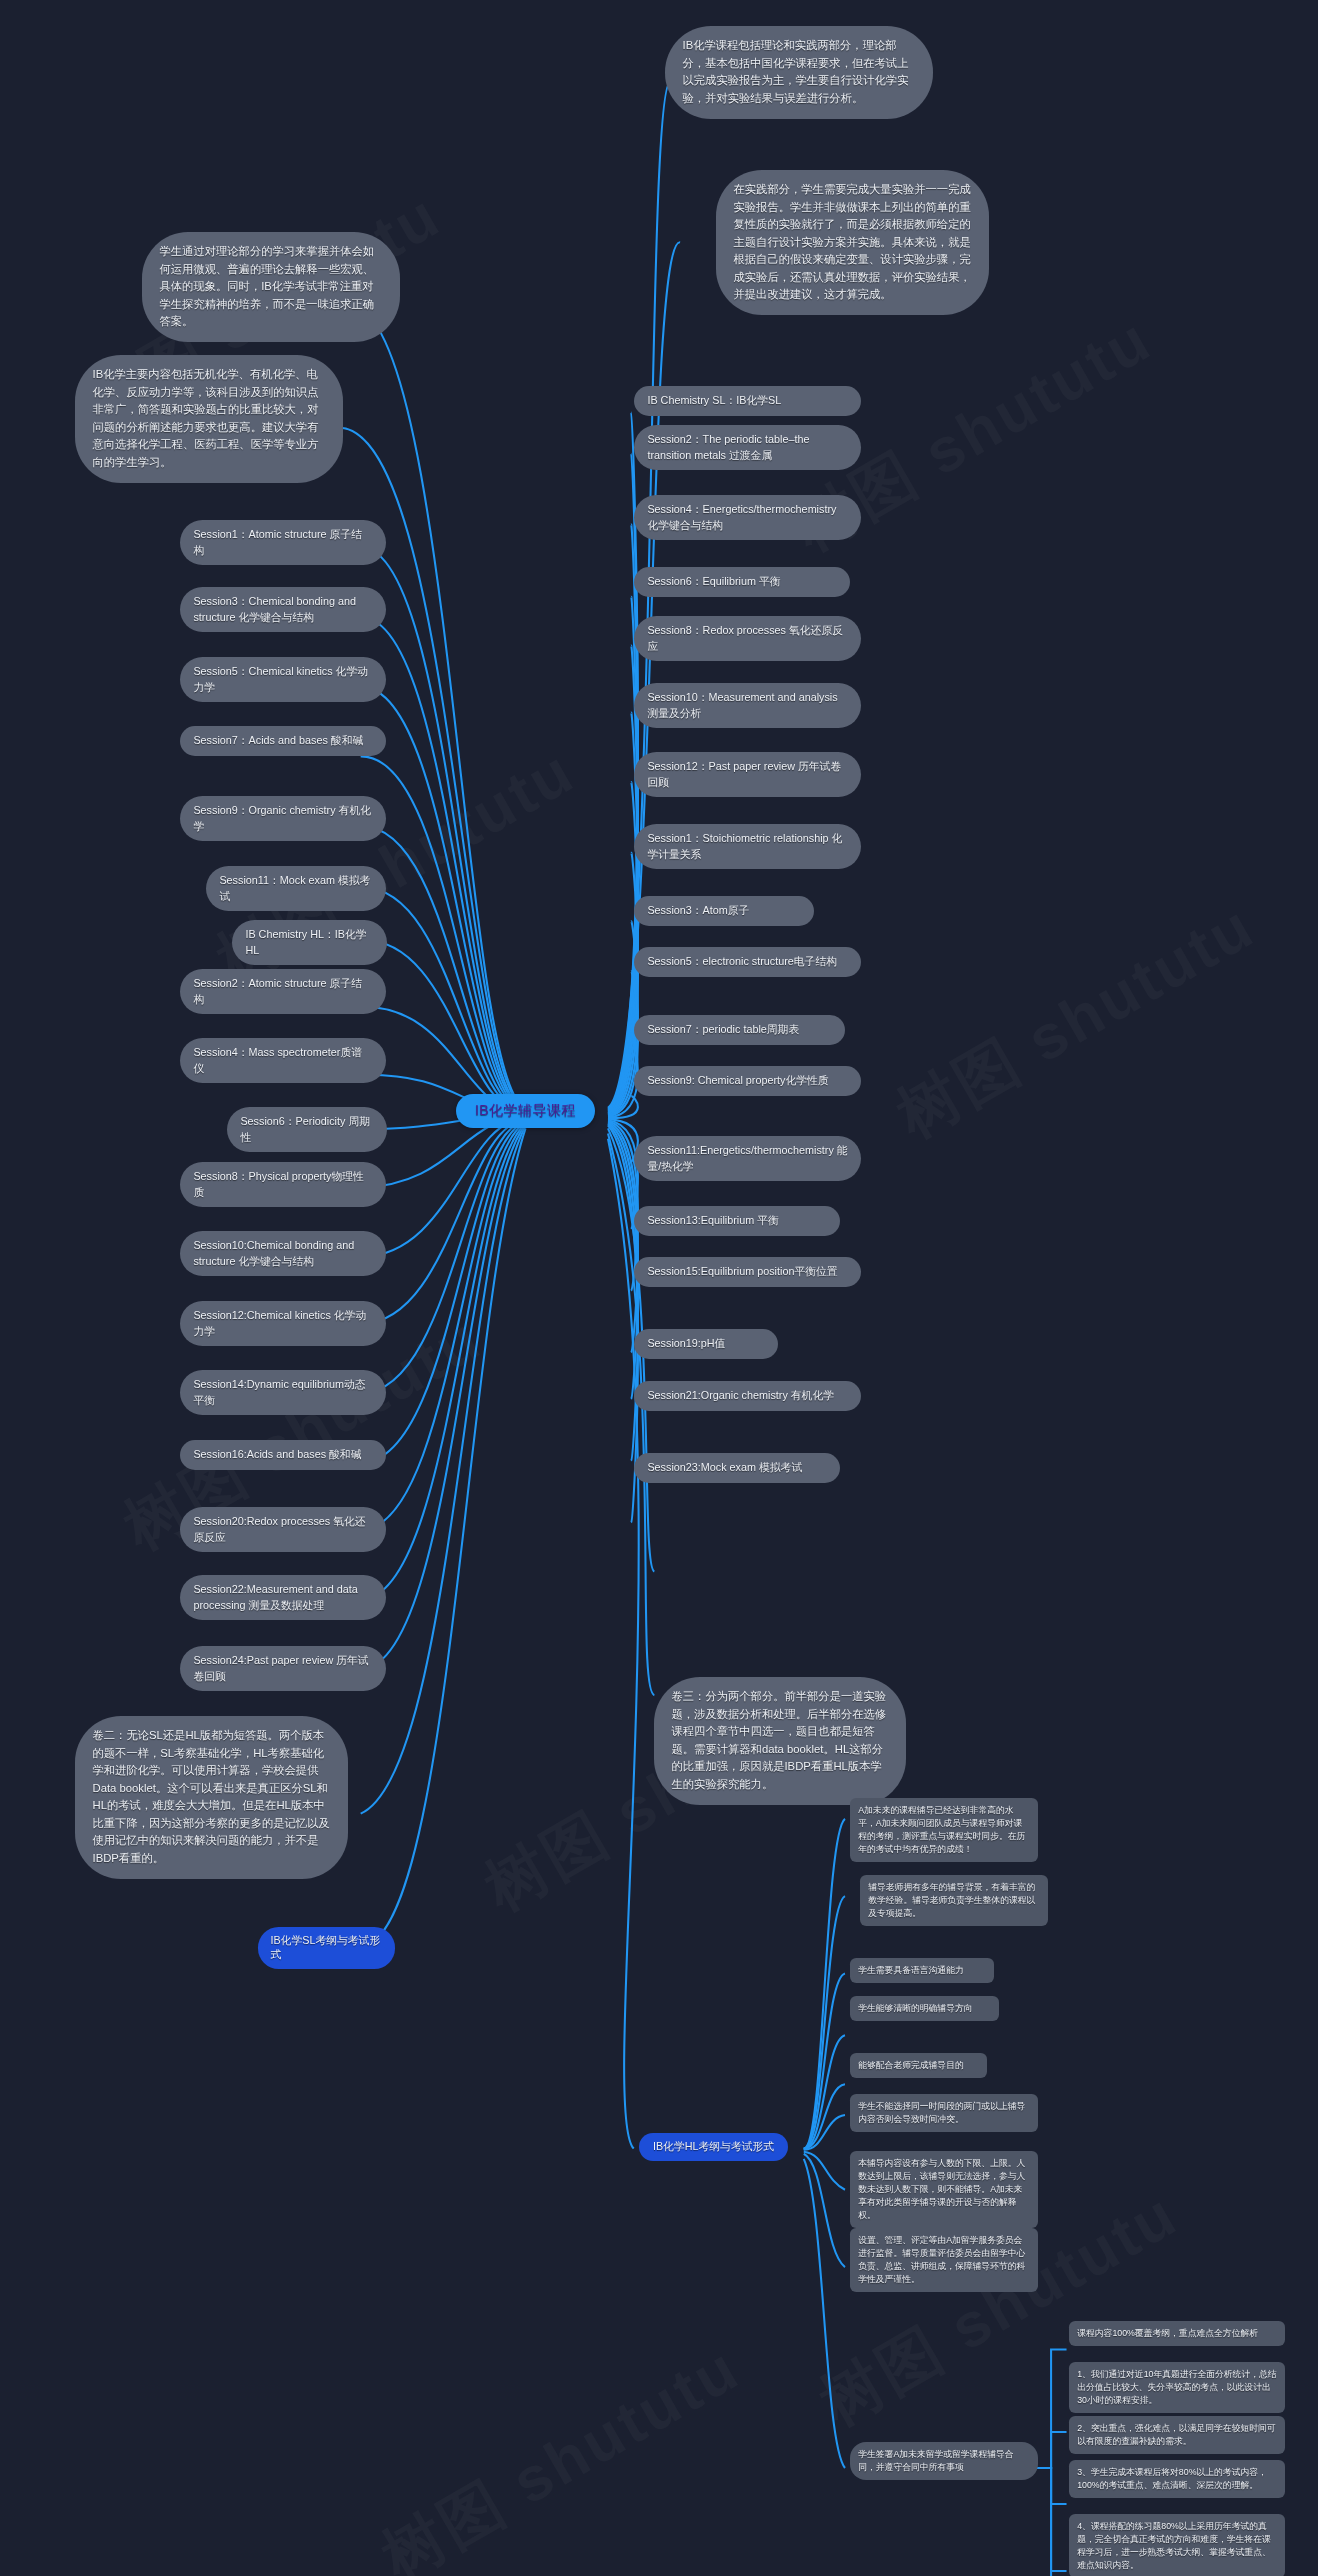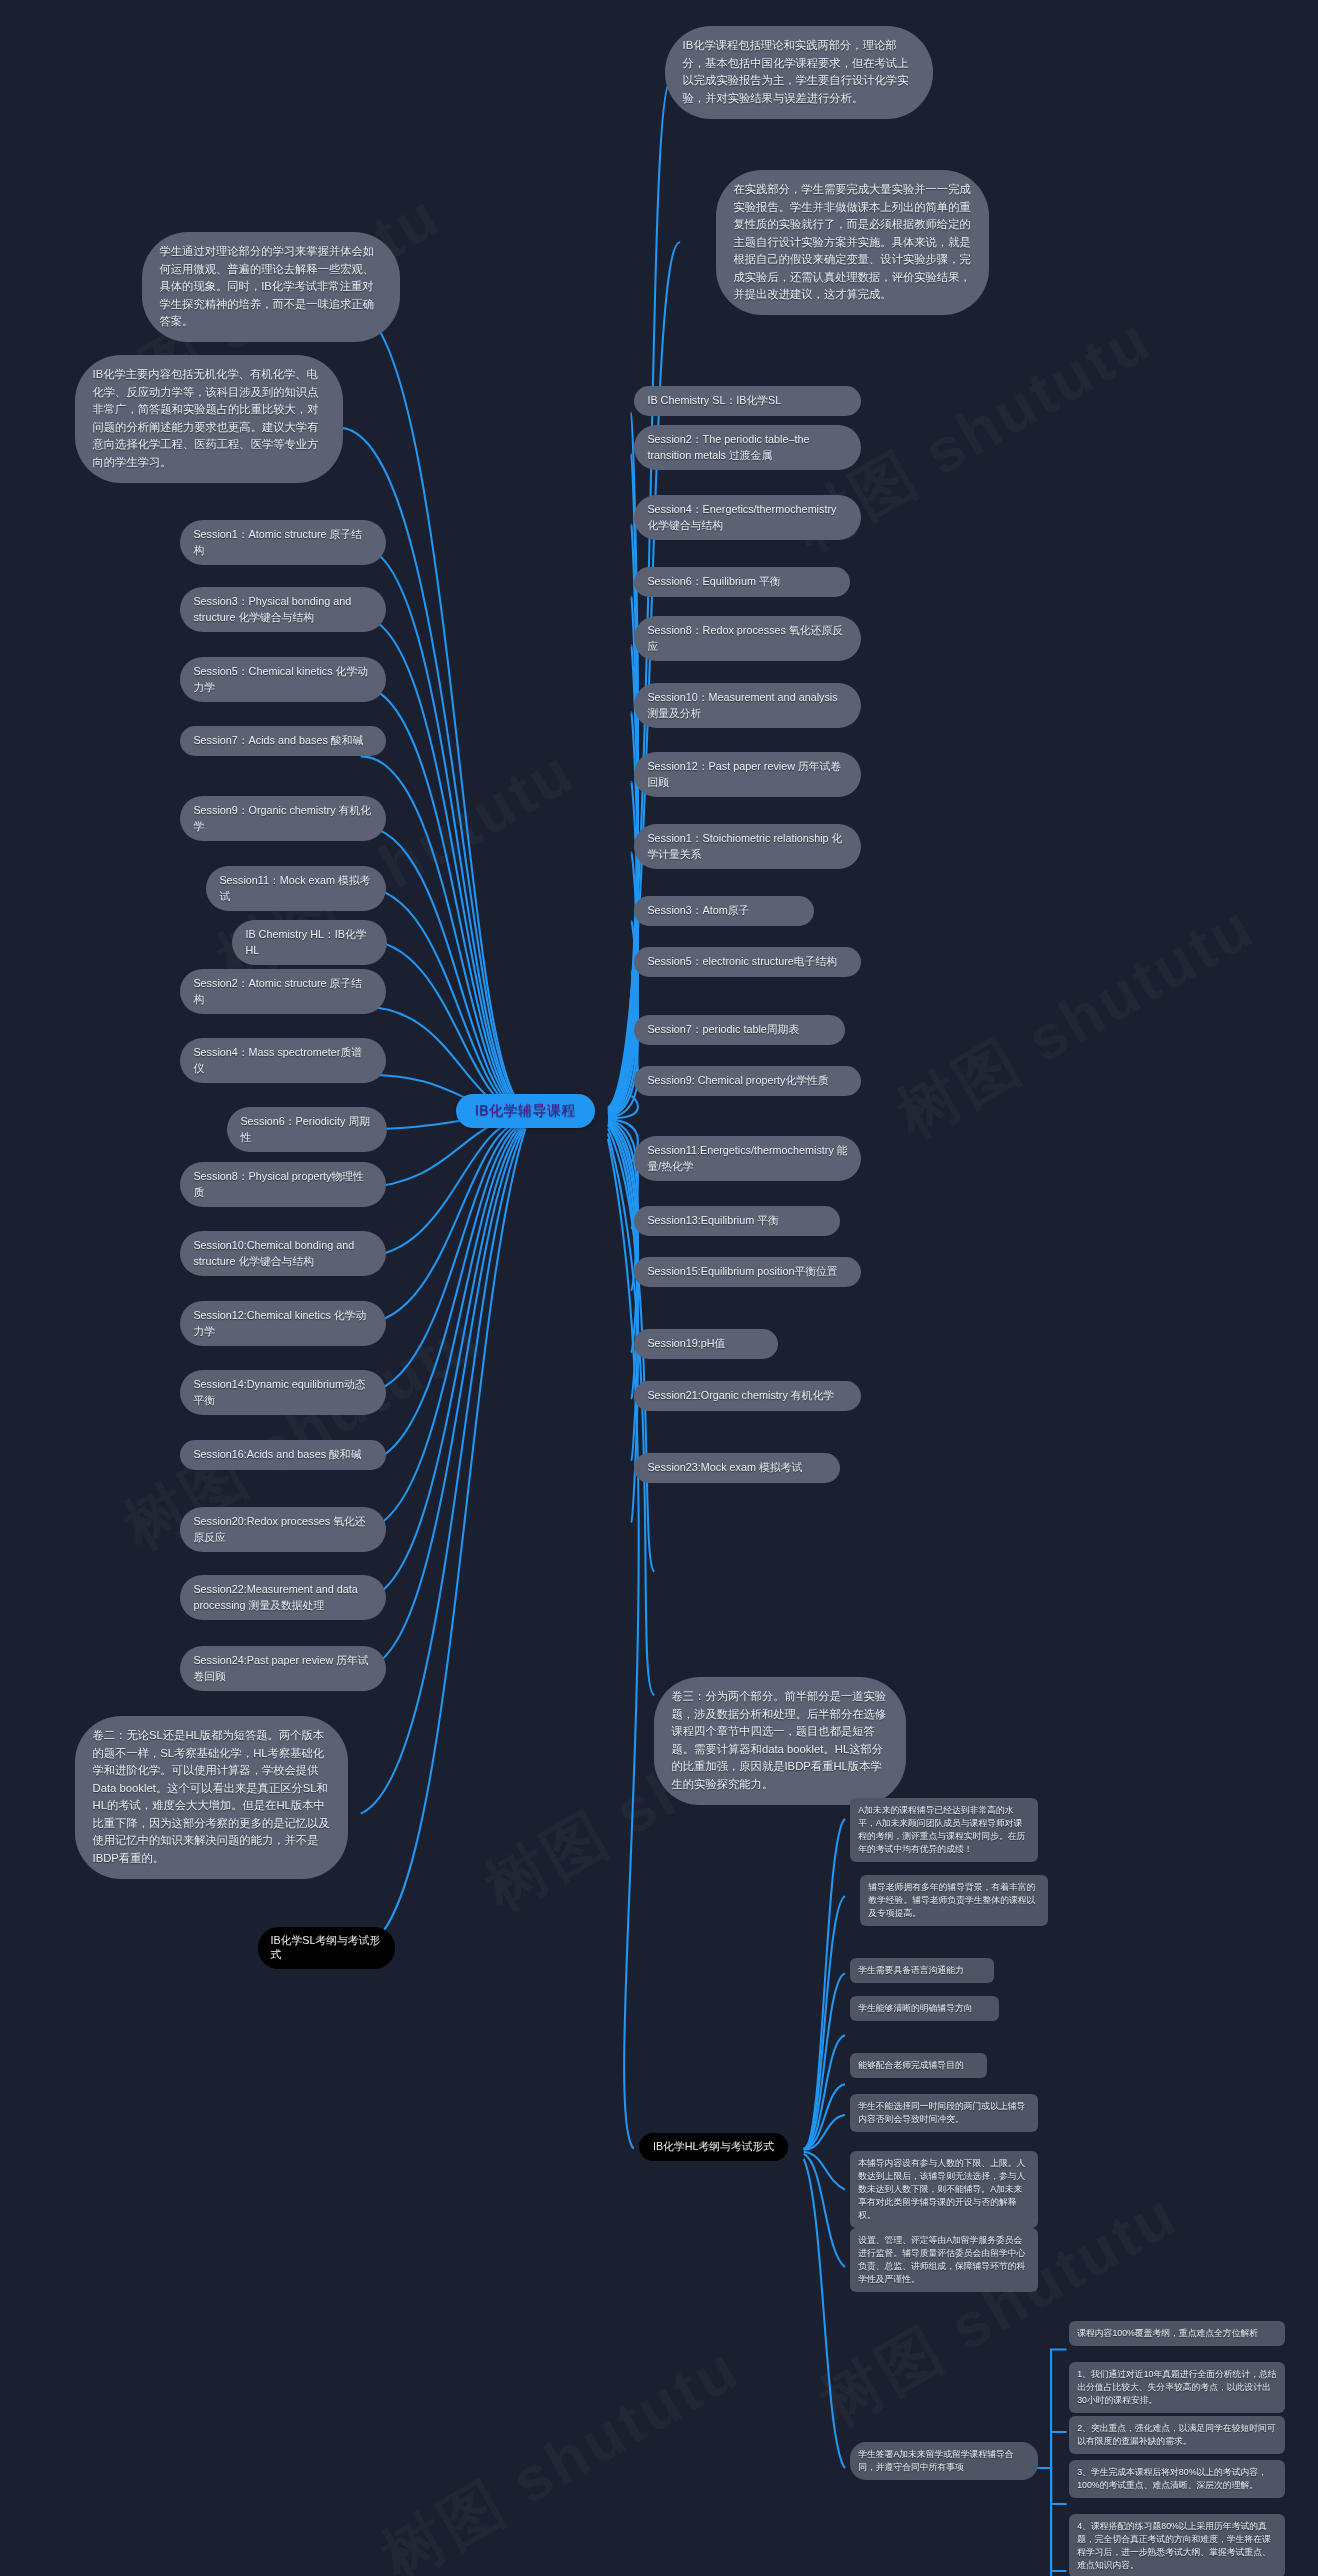--- a/index.html
+++ b/index.html
@@ -62,21 +62,21 @@
     background:#2196f3;
     color:#4c1d95;
     border-radius:20.6px;
     padding:8.2px 15.5px;
     font-size:14px;
     font-weight:500;
     letter-spacing:0.5px;
     box-shadow:0 1px 5.2px rgba(0,0,0,.35);
   }
   .sub{
-    background:#000000;
+    background:#1d4ed8;
     border-radius:20.6px;
     padding:7.2px 12.4px;
     font-size:10.8px;
   }
 </style>
 </head>
 <body>
 
 <div id="canvas">
 
@@ -182,21 +182,21 @@
   <div class="node pill" style="left:634px;top:1015px;width:211px;">Session7：periodic table周期表</div>
   <div class="node pill" style="left:634px;top:1066px;width:227px;">Session9: Chemical property化学性质</div>
   <div class="node pill" style="left:634px;top:1136px;width:227px;">Session11:Energetics/thermochemistry 能量/热化学</div>
   <div class="node pill" style="left:634px;top:1206px;width:206px;">Session13:Equilibrium 平衡</div>
   <div class="node pill" style="left:634px;top:1257px;width:227px;">Session15:Equilibrium position平衡位置</div>
   <div class="node pill" style="left:634px;top:1329px;width:144px;">Session19:pH值</div>
   <div class="node pill" style="left:634px;top:1381px;width:227px;">Session21:Organic chemistry 有机化学</div>
   <div class="node pill" style="left:634px;top:1453px;width:206px;">Session23:Mock exam 模拟考试</div>
 
   <div class="node pill" style="left:180px;top:520px;width:206px;">Session1：Atomic structure 原子结构</div>
-  <div class="node pill" style="left:180px;top:587px;width:206px;">Session3：Physical bonding and structure 化学键合与结构</div>
+  <div class="node pill" style="left:180px;top:587px;width:206px;">Session3：Chemical bonding and structure 化学键合与结构</div>
   <div class="node pill" style="left:180px;top:657px;width:206px;">Session5：Chemical kinetics 化学动力学</div>
   <div class="node pill" style="left:180px;top:726px;width:206px;">Session7：Acids and bases 酸和碱</div>
   <div class="node pill" style="left:180px;top:796px;width:206px;">Session9：Organic chemistry 有机化学</div>
   <div class="node pill" style="left:206px;top:866px;width:180px;">Session11：Mock exam 模拟考试</div>
 
   <div class="node pill" style="left:232px;top:920px;width:155px;">IB Chemistry HL：IB化学HL</div>
   <div class="node pill" style="left:180px;top:969px;width:206px;">Session2：Atomic structure 原子结构</div>
   <div class="node pill" style="left:180px;top:1038px;width:206px;">Session4：Mass spectrometer质谱仪</div>
   <div class="node pill" style="left:227px;top:1107px;width:160px;">Session6：Periodicity 周期性</div>
   <div class="node pill" style="left:180px;top:1162px;width:206px;">Session8：Physical property物理性质</div>

